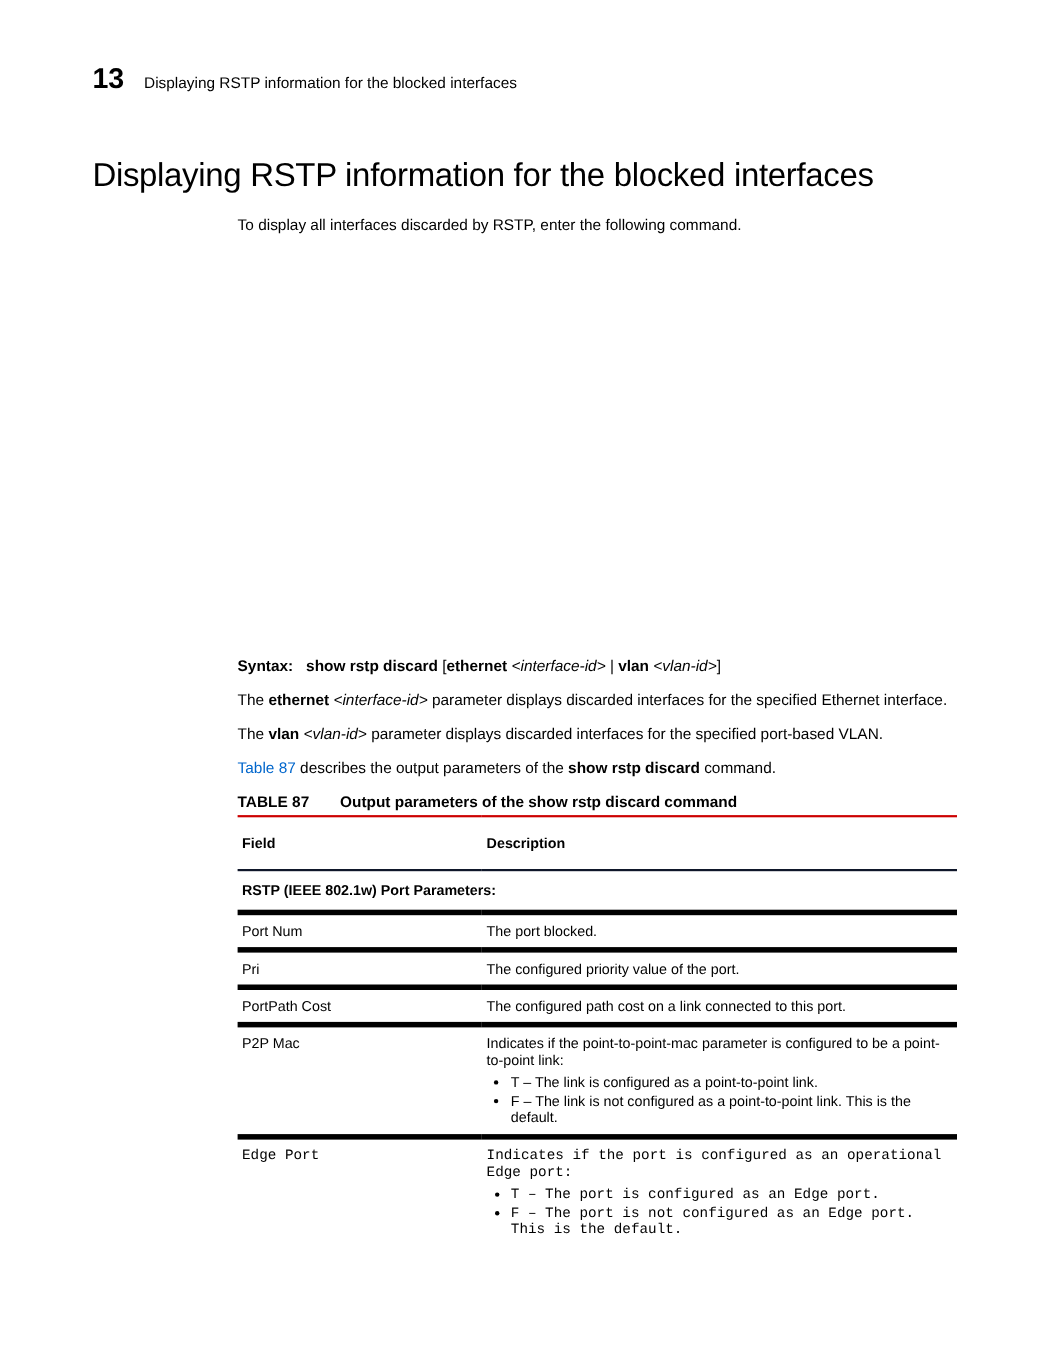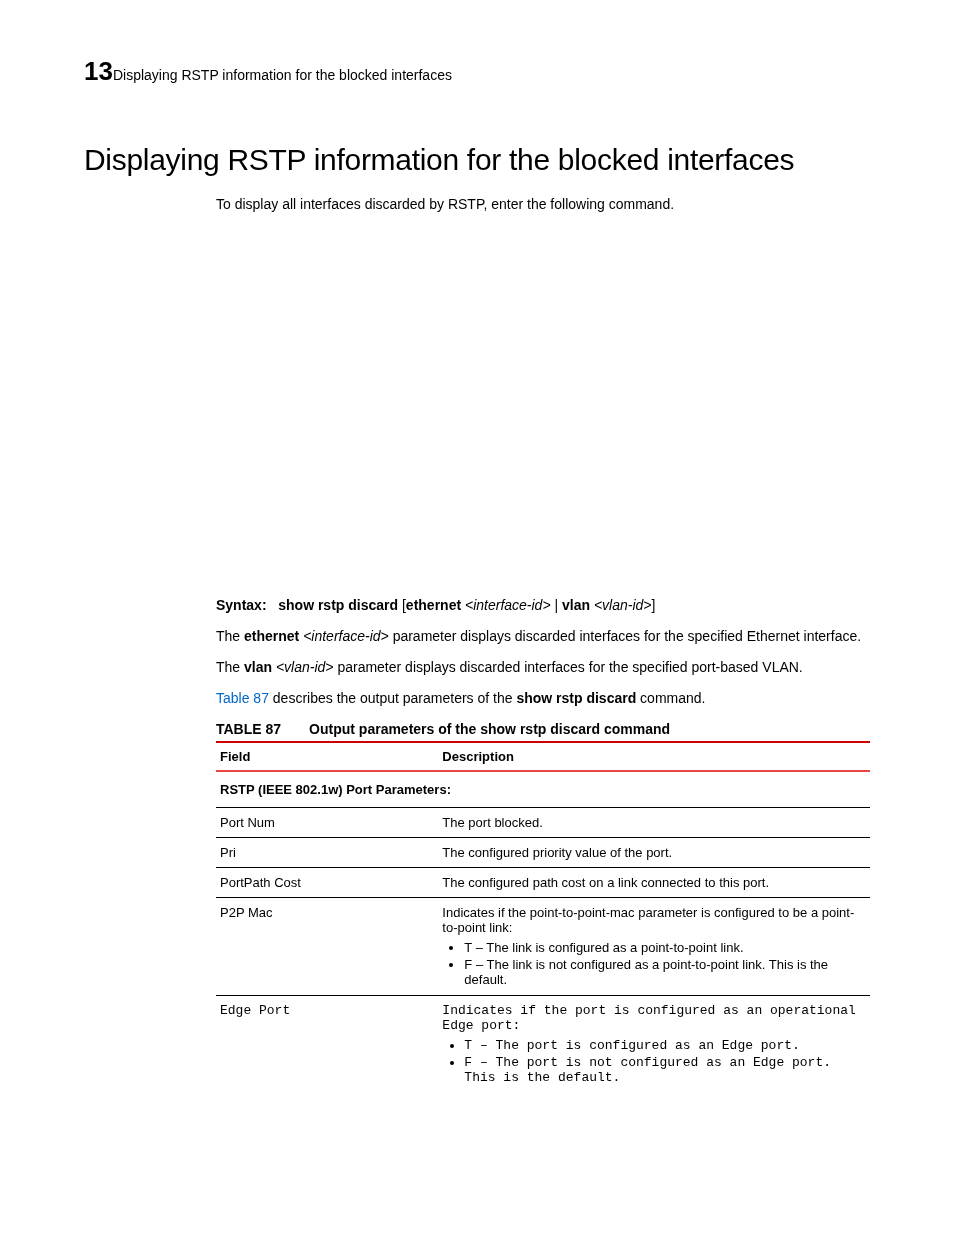--- a/index.html
+++ b/index.html
@@ -10,20 +10,21 @@
     color: #000;
     width: 954px;
   }
   .page {
     padding: 56px 84px 60px 84px;
     box-sizing: border-box;
   }
   .running-head {
     display: flex;
     align-items: baseline;
+    gap: 18px;
     margin-bottom: 56px;
   }
   .running-head .chapnum {
     font-size: 26px;
     font-weight: bold;
   }
   .running-head .chaptext {
     font-size: 14px;
   }
   h1.section-title {
@@ -62,28 +63,28 @@
     font-stretch: condensed;
   }
   table.param-table {
     width: 100%;
     border-collapse: collapse;
     font-size: 13px;
   }
   table.param-table thead th {
     text-align: left;
     font-weight: bold;
-    padding: 6px 4px;
+    padding: 16px 4px;
     border-top: 2px solid #cc0000;
-    border-bottom: 2px solid #ef4444;
+    border-bottom: 2px solid #0f172a;
   }
   table.param-table td {
     vertical-align: top;
     padding: 7px 4px;
-    border-bottom: 1px solid #000000;
+    border-bottom: 5px solid #000000;
   }
   table.param-table tr.subhead td {
     font-weight: bold;
     padding-top: 10px;
     padding-bottom: 10px;
   }
   table.param-table tr.noborder td {
     border-bottom: none;
     font-family: Liberation Mono, monospace;
   }

